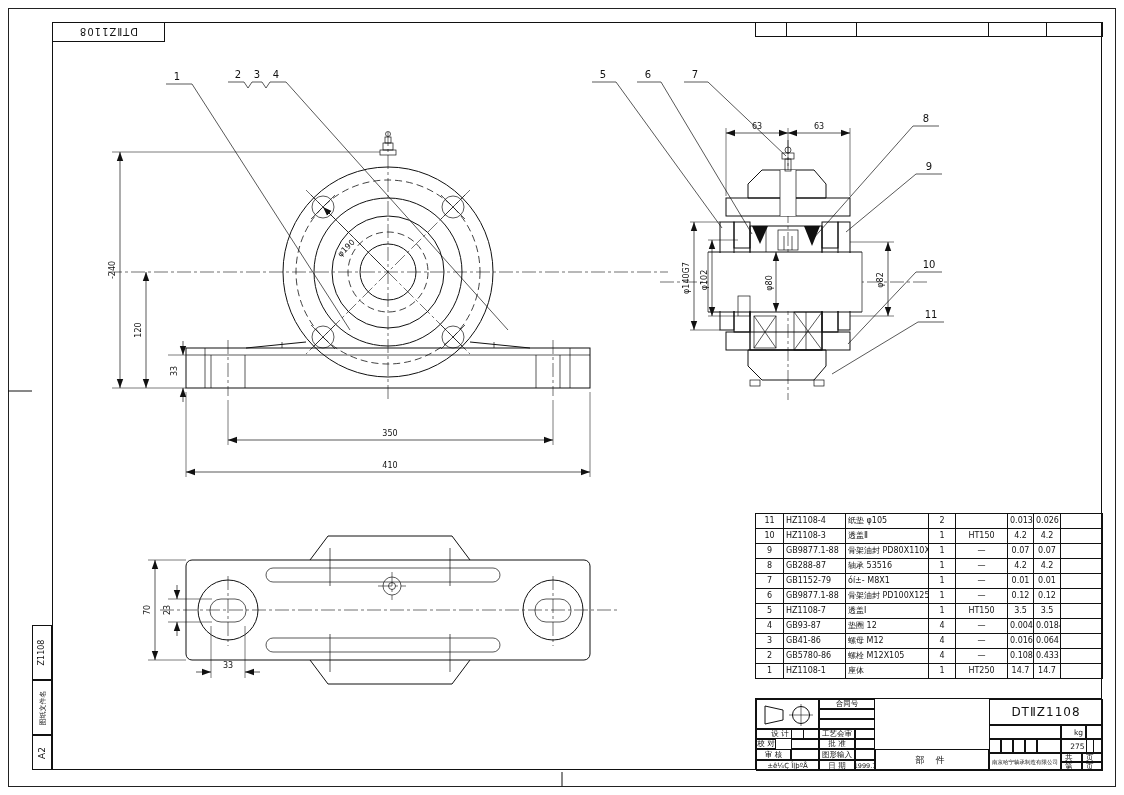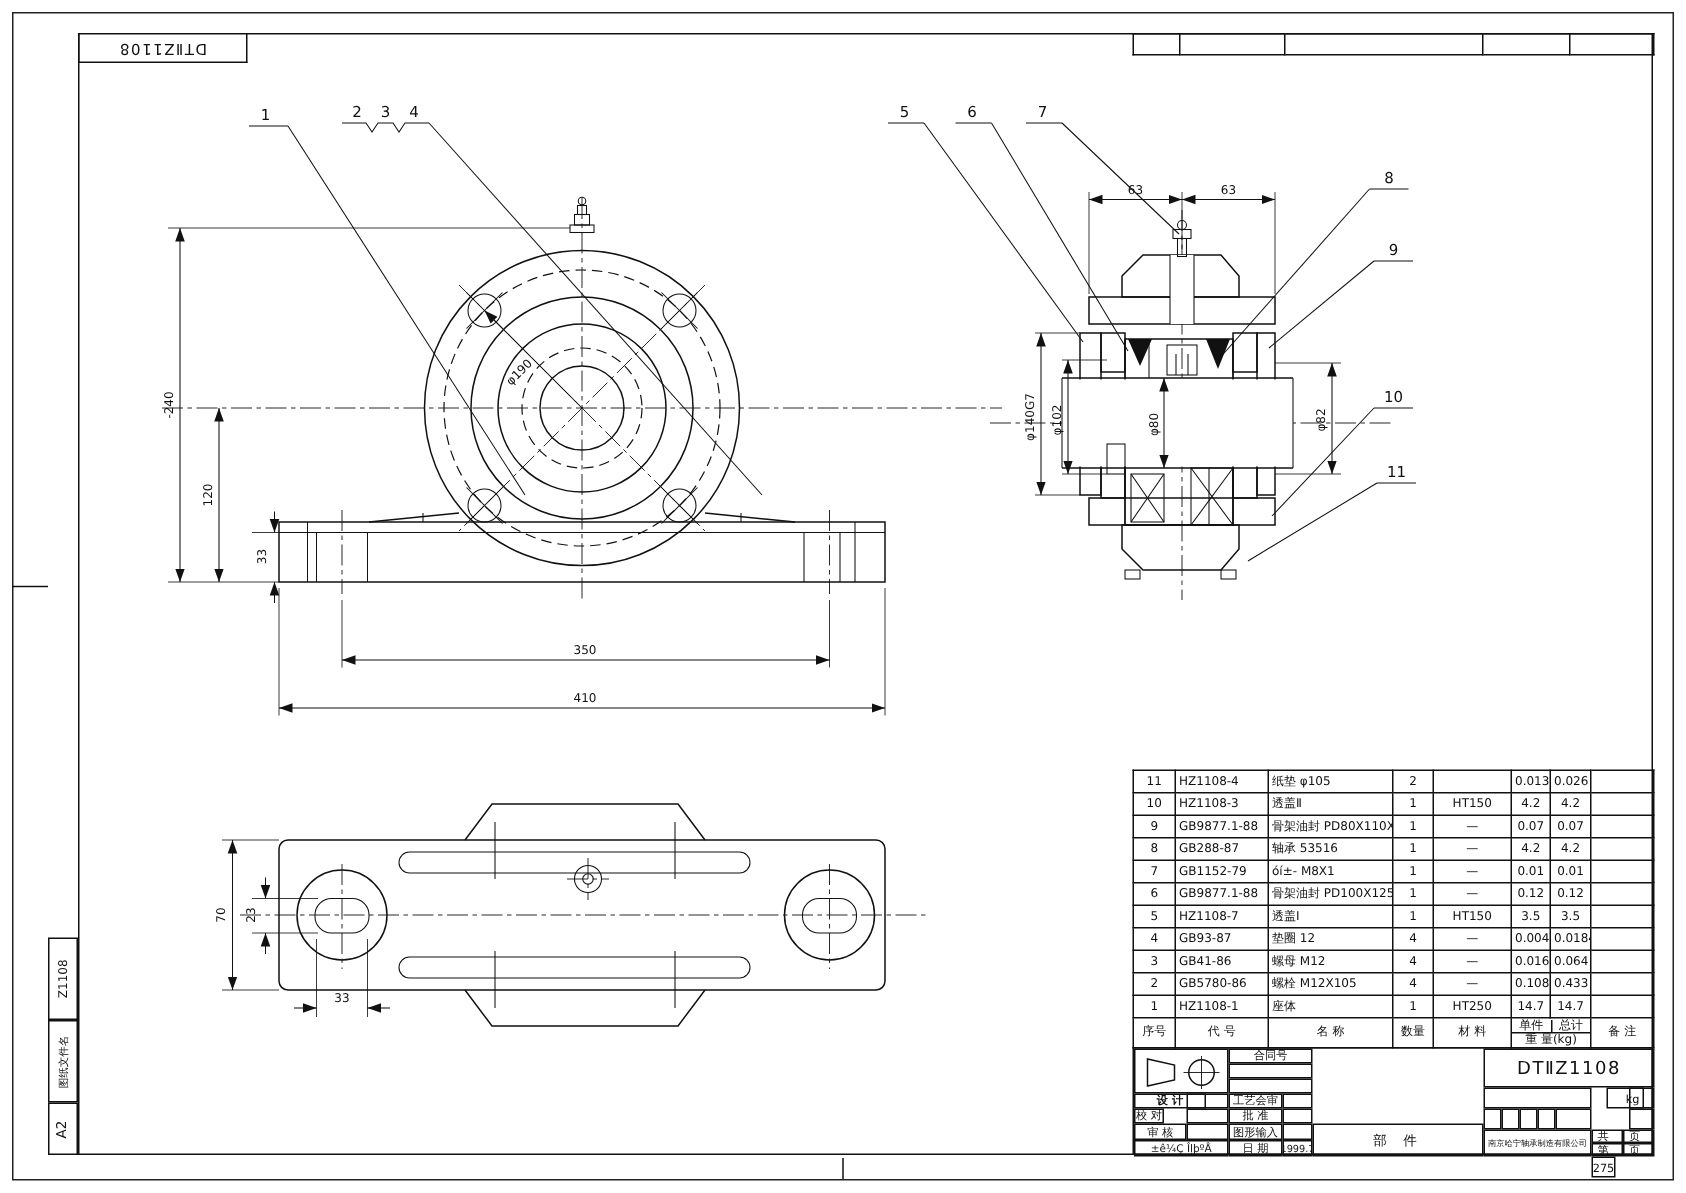--- a/index.html
+++ b/index.html
@@ -518,53 +518,38 @@
         <tr>
       <td>1</td>
       <td class="l">HZ1108-1</td>
       <td class="l">座体</td>
       <td>1</td>
       <td>HT250</td>
       <td>14.7</td>
       <td>14.7</td>
       <td></td>
     </tr>
-  <tr class="hdr">
-    <td>序号</td>
-    <td>代  号</td>
-    <td>名  称</td>
-    <td>数量</td>
-    <td>材  料</td>
-    <td colspan="2" class="wcell">
-      <div class="wtop">
-        <span>单件</span>
-        <span>总计</span>
-      </div>
-      <div class="wbot">重 量(kg)</div>
-    </td>
-    <td>备  注</td>
-  </tr>
   </tbody>
 </table>
 
 <div class="ovl tblock">
 
   <div class="tb" style="left:0;top:0;width:63px;height:30px;">
     <svg width="61" height="28" viewBox="0 0 61 28">
       <polygon points="8,6 8,24 26,20 26,10" fill="none" stroke="#111" stroke-width="1"></polygon>
       <circle cx="44" cy="15" r="8.5" fill="none" stroke="#111" stroke-width="1"></circle>
       <line x1="32" y1="15" x2="56" y2="15" stroke="#111" stroke-width="0.6"></line>
       <line x1="44" y1="4" x2="44" y2="26" stroke="#111" stroke-width="0.6"></line>
     </svg>
   </div>
   <div class="tb" style="left:63px;top:0;width:56px;height:10px;">合同号</div>
   <div class="tb" style="left:63px;top:10px;width:56px;height:10px;"></div>
   <div class="tb" style="left:63px;top:20px;width:56px;height:10px;"></div>
 
-  <div class="tb" style="left:0;top:30px;width:48px;height:10px;font-weight:bold;">设 计</div>
+  <div class="tb" style="left:0;top:30px;width:48px;height:10px;">设 计</div>
   <div class="tb" style="left:35px;top:30px;width:28px;height:10px;"></div>
   <div class="tb" style="left:63px;top:30px;width:36px;height:10px;">工艺会审</div>
   <div class="tb" style="left:99px;top:30px;width:20px;height:10px;"></div>
 
   <div class="tb" style="left:0;top:40px;width:20px;height:10px;">校 对</div>
   <div class="tb" style="left:35px;top:40px;width:28px;height:10px;"></div>
   <div class="tb" style="left:63px;top:40px;width:36px;height:10px;">批 准</div>
   <div class="tb" style="left:99px;top:40px;width:20px;height:10px;"></div>
 
   <div class="tb" style="left:0;top:50px;width:35px;height:11px;">审 核</div>
@@ -573,28 +558,28 @@
   <div class="tb" style="left:99px;top:50px;width:20px;height:11px;"></div>
 
   <div class="tb" style="left:0;top:61px;width:63px;height:11px;font-size:7px;">±ê¼Ç ÎļþºÅ</div>
   <div class="tb" style="left:63px;top:61px;width:36px;height:11px;">日 期</div>
   <div class="tb" style="left:99px;top:61px;width:20px;height:11px;font-size:6.5px;">1999.7</div>
 
   <div class="tb" style="left:119px;top:50px;width:114px;height:22px;font-size:9px;letter-spacing:4px;">部 件</div>
 
   <div class="tb dno" style="left:233px;top:0;width:114px;height:26px;">DTⅡZ1108</div>
   <div class="tb" style="left:233px;top:26px;width:72px;height:14px;"></div>
-  <div class="tb" style="left:305px;top:26px;width:25px;height:14px;justify-content:flex-end;padding-right:2px;margin-left:10px;">kg</div>
+  <div class="tb" style="left:305px;top:26px;width:25px;height:14px;justify-content:flex-end;padding-right:2px;">kg</div>
   <div class="tb" style="left:330px;top:26px;width:17px;height:14px;"></div>
   <div class="tb" style="left:233px;top:40px;width:12px;height:14px;"></div>
   <div class="tb" style="left:245px;top:40px;width:12px;height:14px;"></div>
   <div class="tb" style="left:257px;top:40px;width:12px;height:14px;"></div>
   <div class="tb" style="left:269px;top:40px;width:12px;height:14px;"></div>
   <div class="tb" style="left:281px;top:40px;width:24px;height:14px;"></div>
-  <div class="tb" style="left:305px;top:40px;width:16px;height:14px;margin-top:32px;">275</div>
+  <div class="tb" style="left:305px;top:40px;width:33px;height:14px;">275</div>
   <div class="tb" style="left:330px;top:40px;width:17px;height:14px;"></div>
 
   <div class="tb co" style="left:233px;top:54px;width:72px;height:18px;">南京哈宁轴承制造有限公司</div>
   <div class="tb pair" style="left:305px;top:54px;width:21px;height:9px;">共</div>
   <div class="tb pair" style="left:326px;top:54px;width:21px;height:9px;">页</div>
   <div class="tb pair" style="left:305px;top:63px;width:21px;height:9px;">第</div>
   <div class="tb pair" style="left:326px;top:63px;width:21px;height:9px;">页</div>
 </div>
 
 </div>

